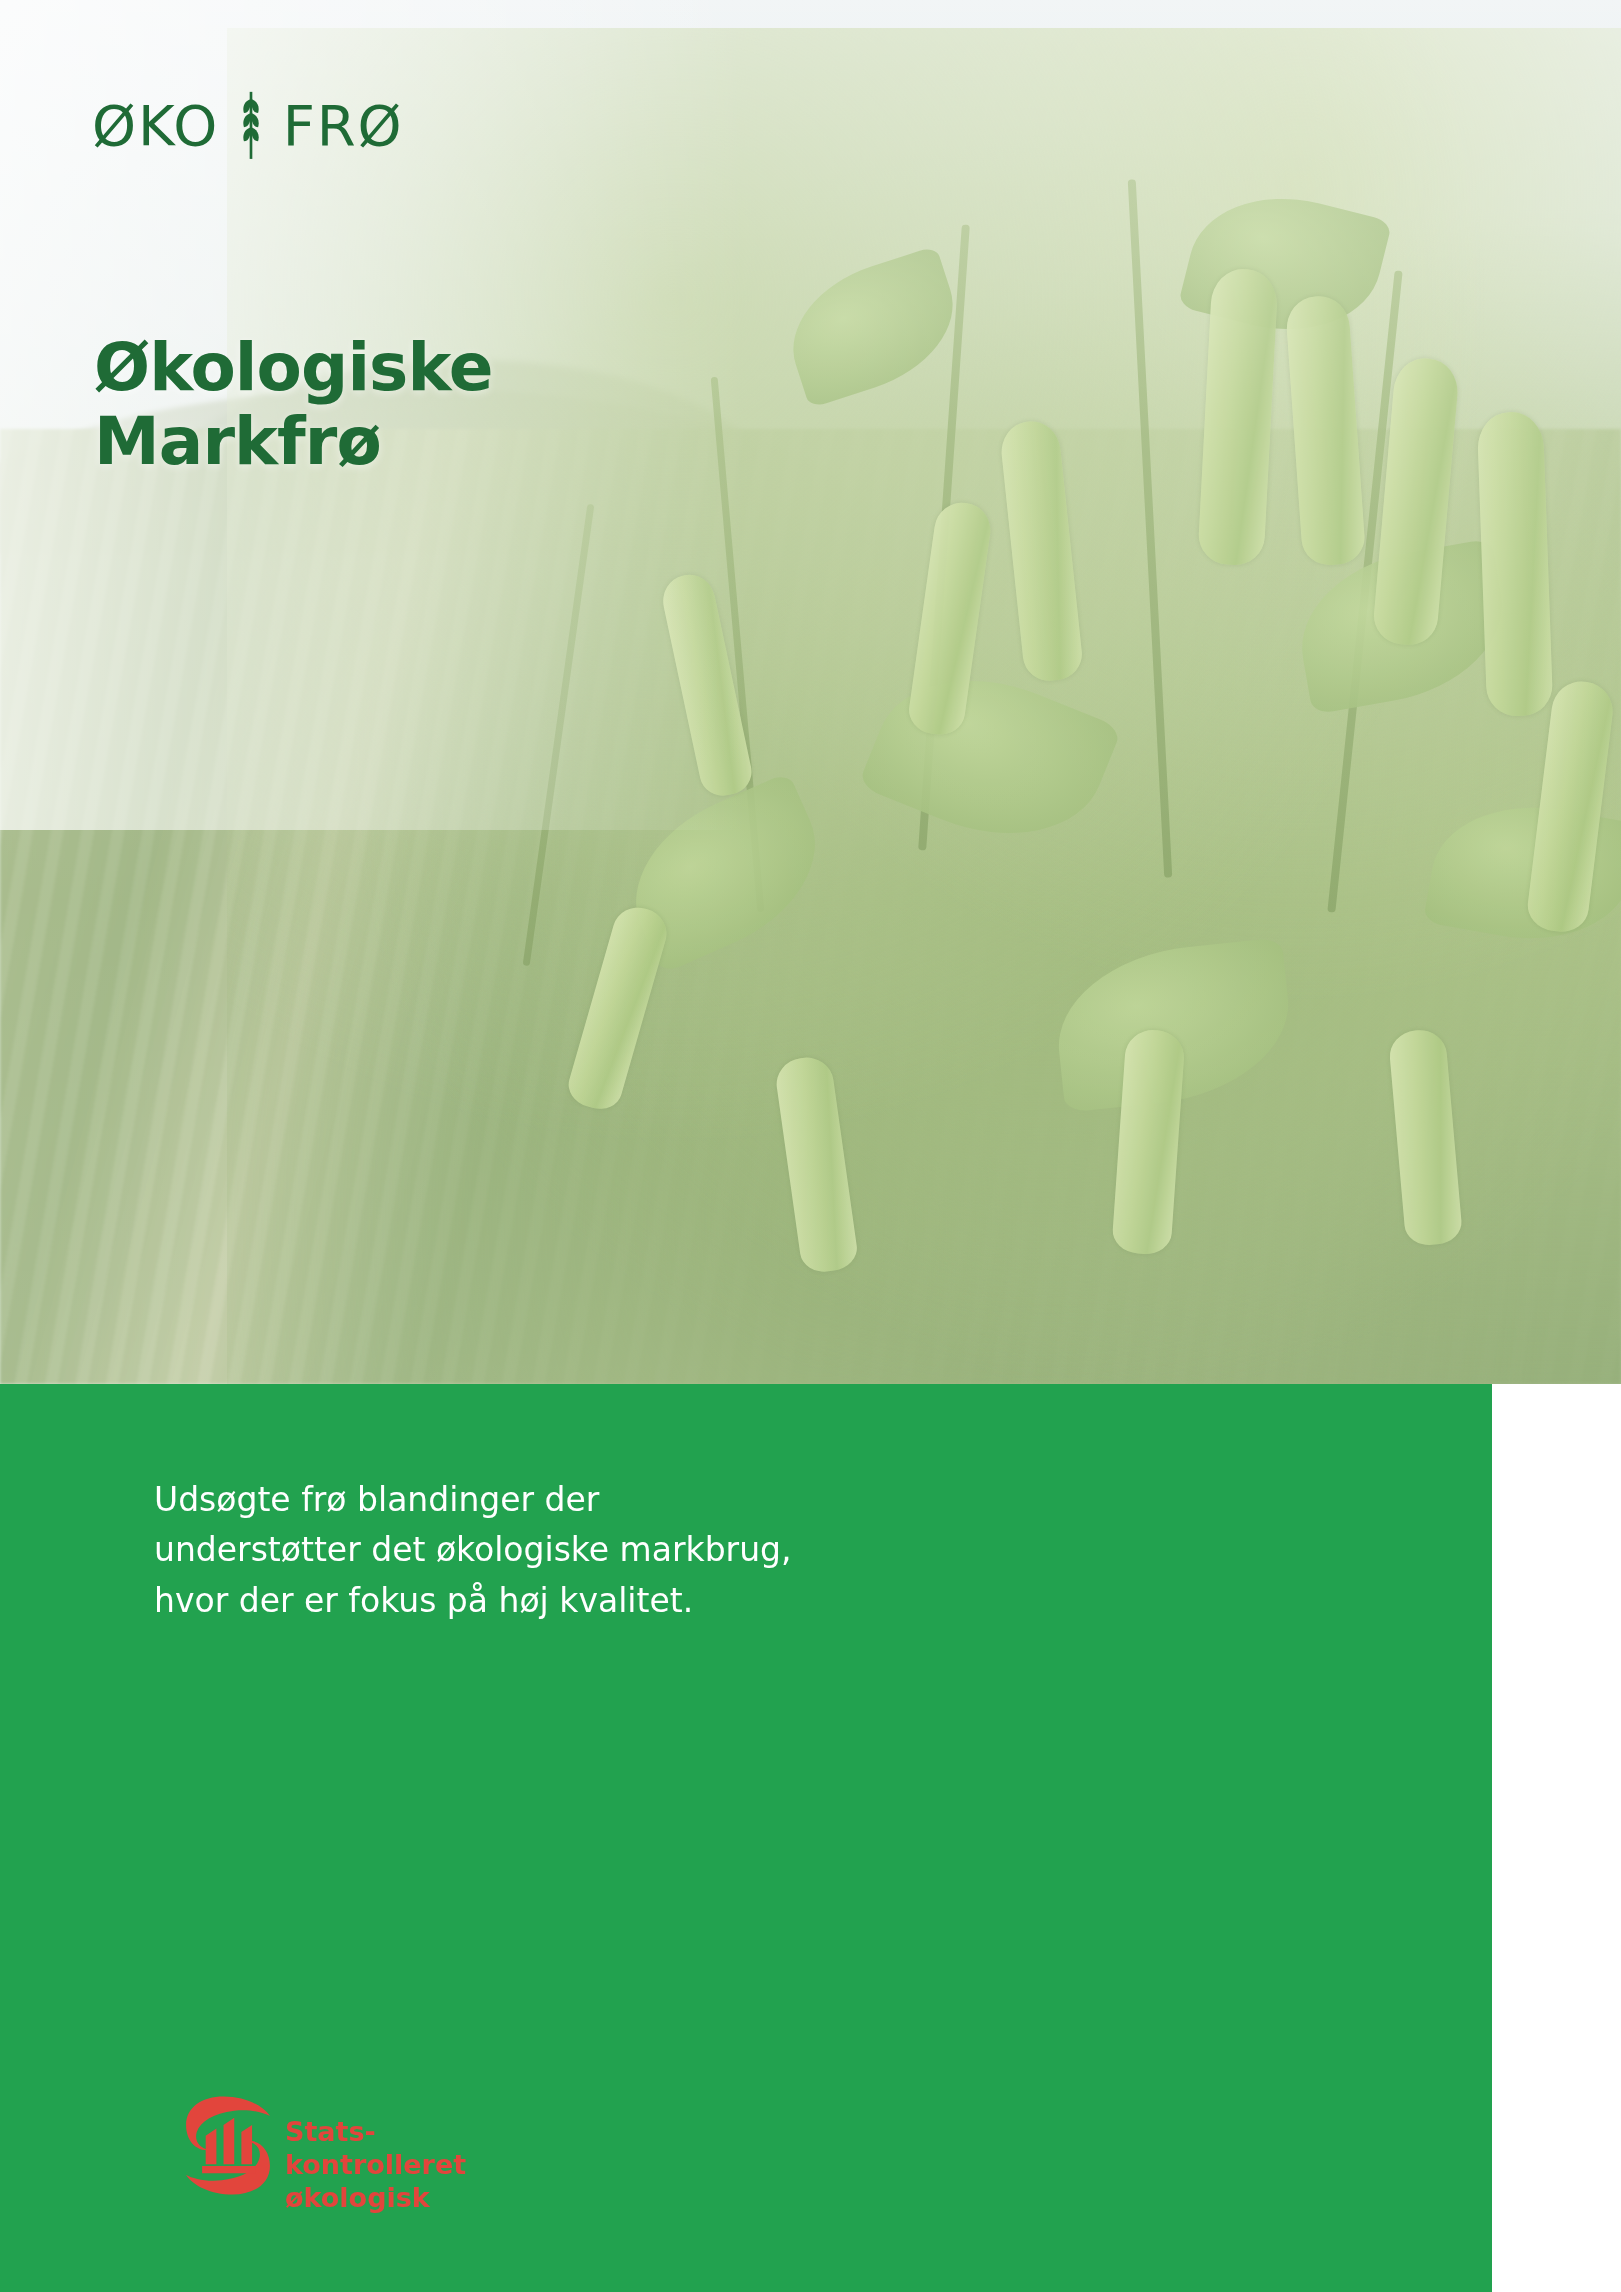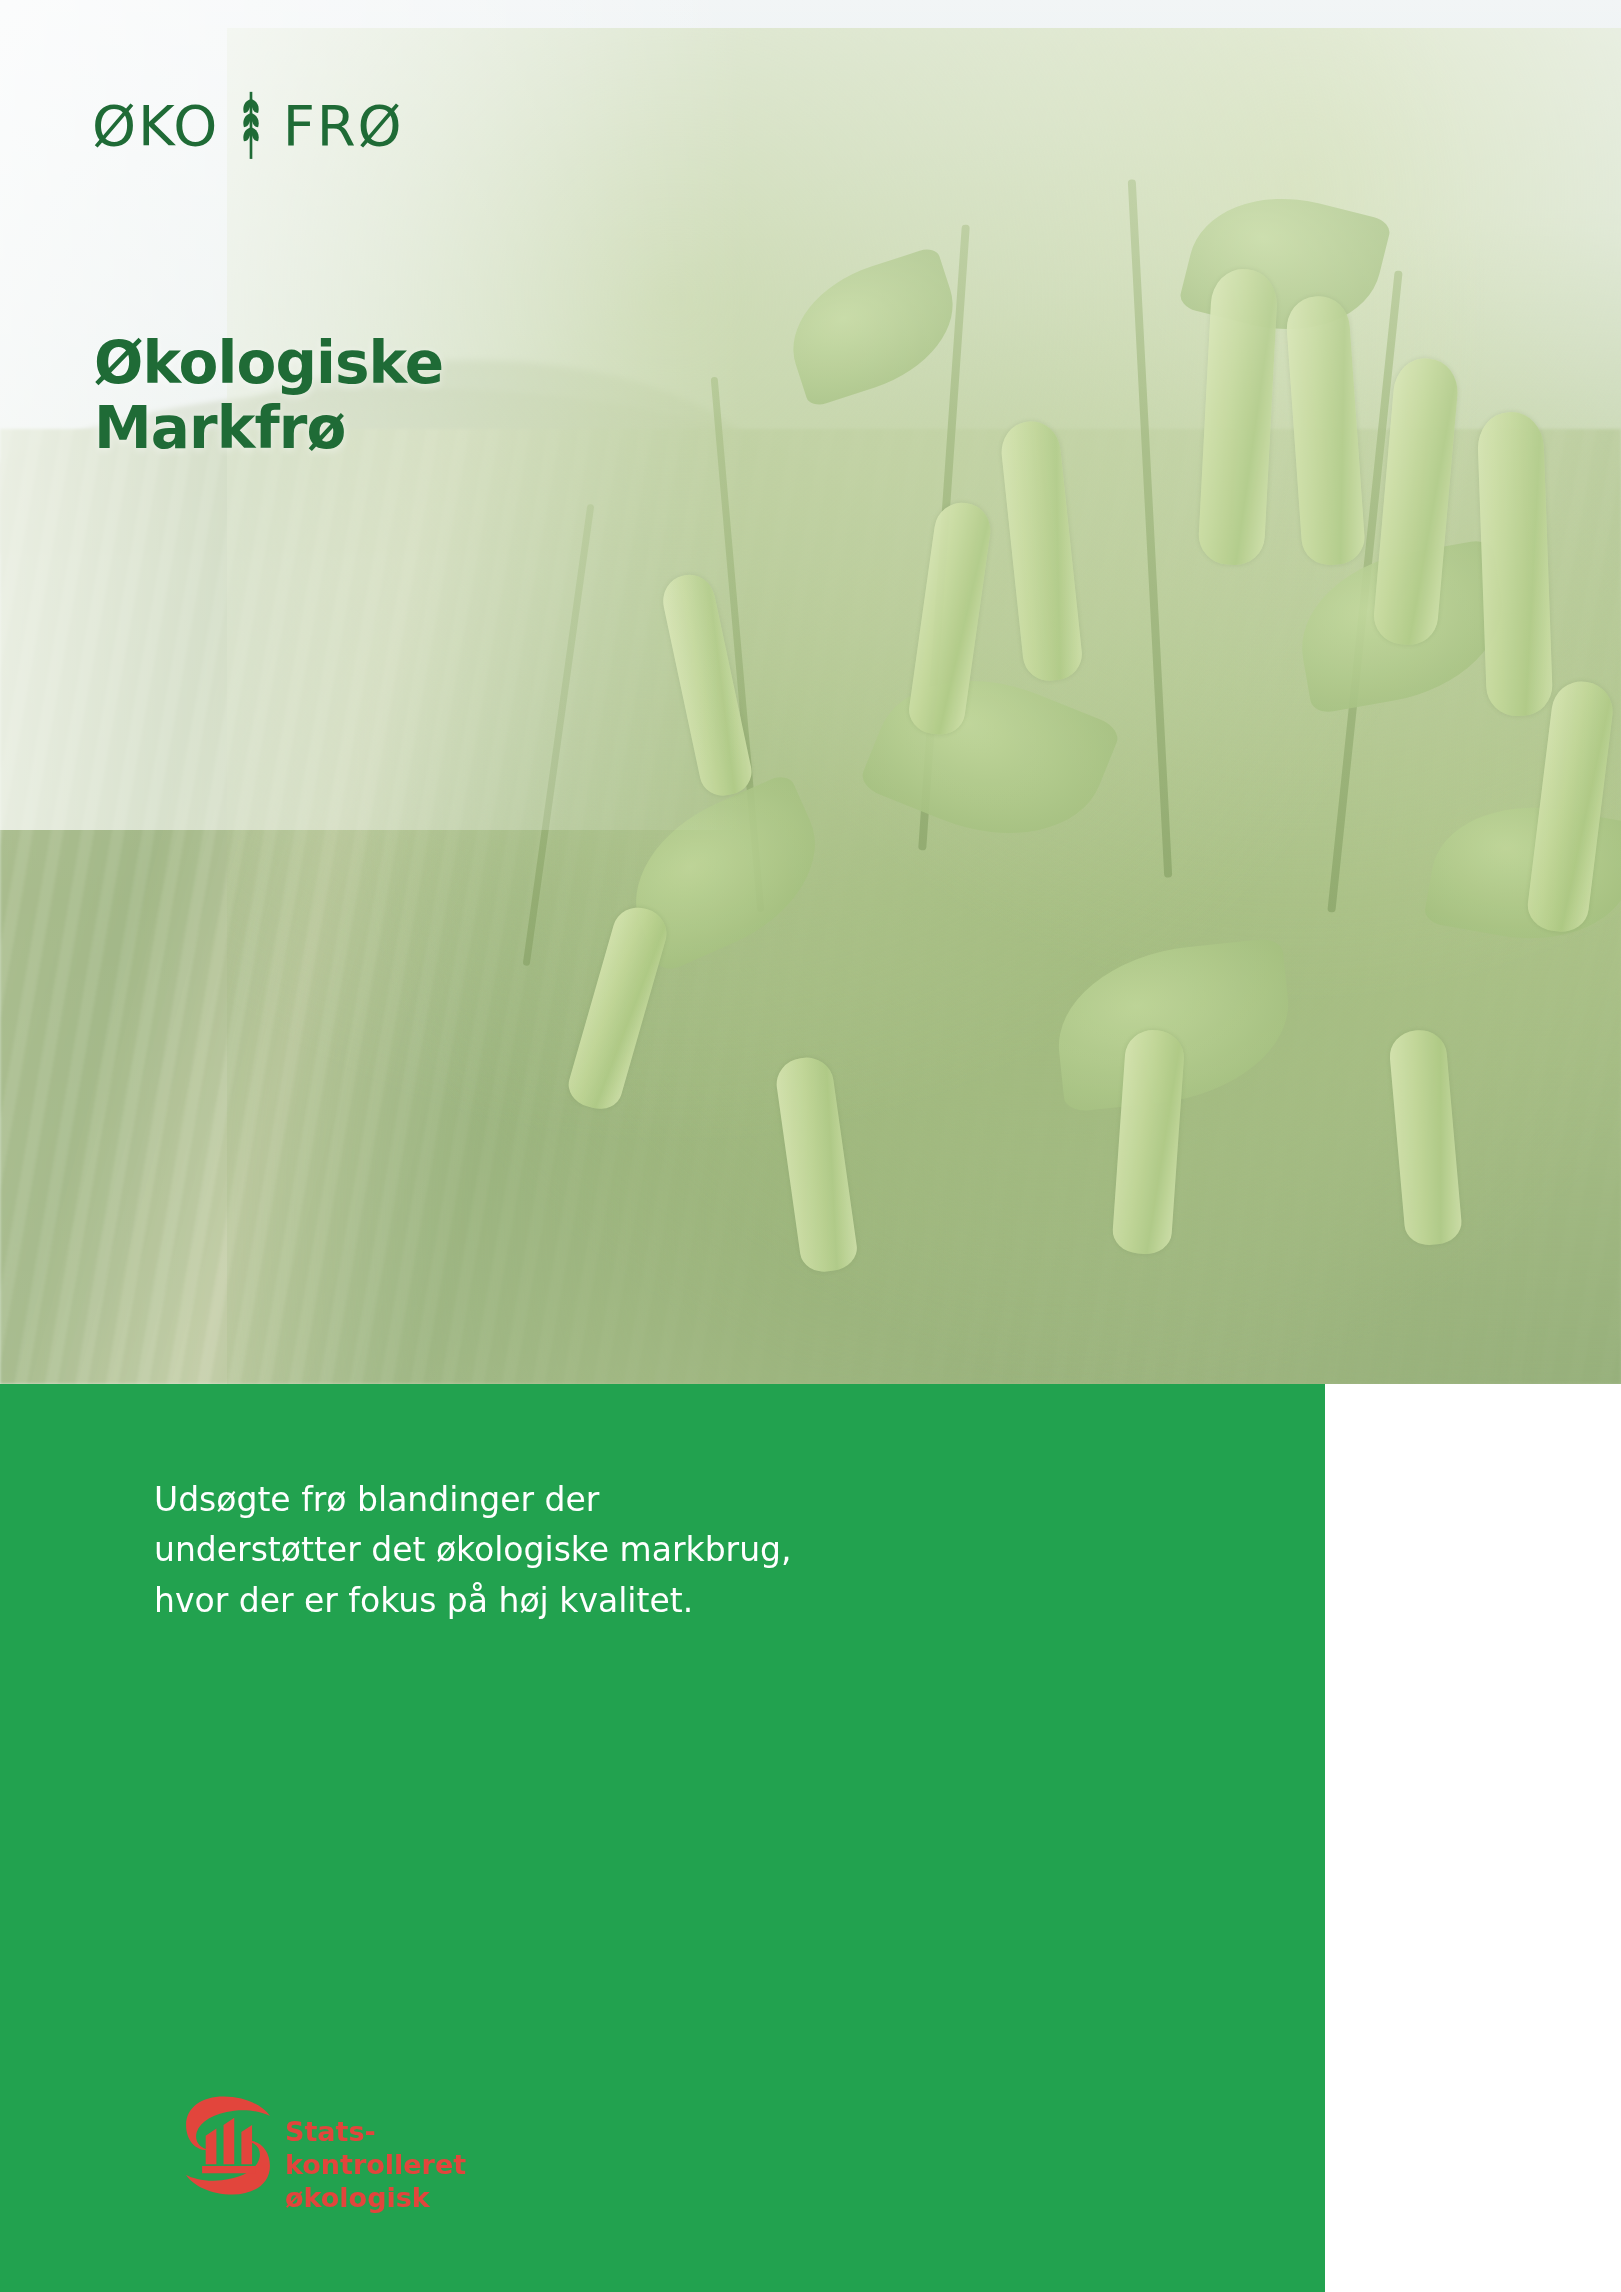--- a/index.html
+++ b/index.html
@@ -168,33 +168,33 @@
   }
 
   
   .headline {
     position: absolute;
     left: 94px;
     top: 331px;
     z-index: 6;
     color: #1f6b36;
     font-weight: 800;
-    font-size: 58px;
+    font-size: 66px;
     line-height: 1.12;
     letter-spacing: -0.9px;
     text-shadow: 0 1.8px 9px rgba(255,255,255,.5);
   }
   .headline div { white-space: nowrap; }
 
   
   .green-panel {
     position: absolute;
     left: 0;
     top: 1384px;
-    width: 1325px;
+    width: 1492px;
     height: 909px;
     background: #22a24f;
   }
   .intro {
     position: absolute;
     left: 154px;
     top: 91px;
     width: 645px;
     color: #ffffff;
     font-size: 33px;

